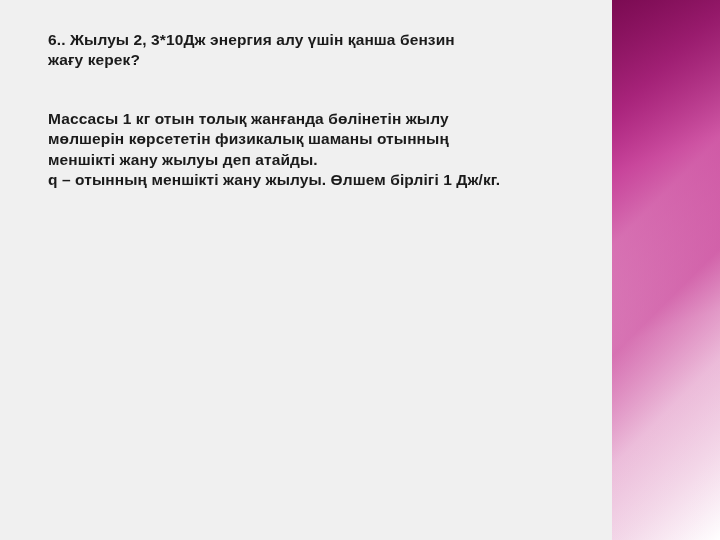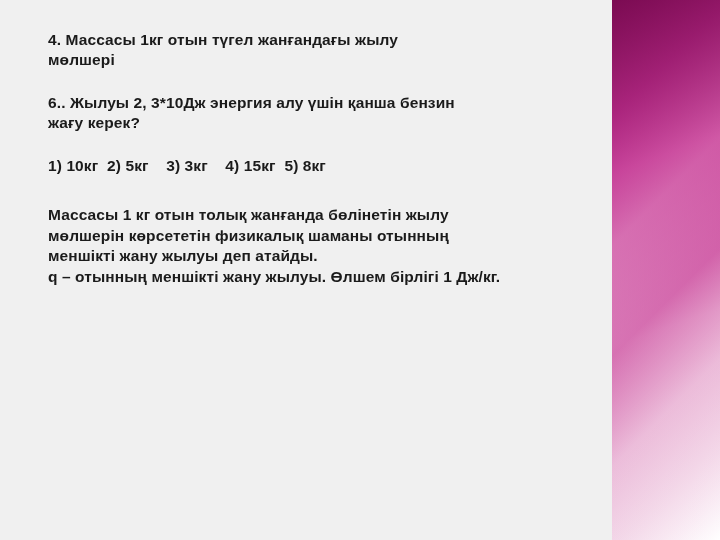--- a/index.html
+++ b/index.html
@@ -80,25 +80,22 @@
 
 <div class="slide">
 
   <div class="right-band">
     <div class="right-band-inner"></div>
   </div>
 
   <div class="left-panel"></div>
 
   <div class="content">
-    <p class="para gap-big">4. Массасы 1кг отын түгел жанғандағы жылу
-мөлшері</p>
     <p class="para gap-big">6.. Жылуы 2, 3*10Дж энергия алу үшін қанша бензин
 жағу керек?</p>
-    <p class="para gap-small">1) 10кг  2) 5кг    3) 3кг    4) 15кг  5) 8кг</p>
     <div class="spacer-line"></div>
     <p class="para last">Массасы 1 кг отын толық жанғанда бөлінетін жылу
 мөлшерін көрсететін физикалық шаманы отынның
 меншікті жану жылуы деп атайды.
 q – отынның меншікті жану жылуы. Өлшем бірлігі 1 Дж/кг.</p>
   </div>
 
 </div>
 
 </body></html>

